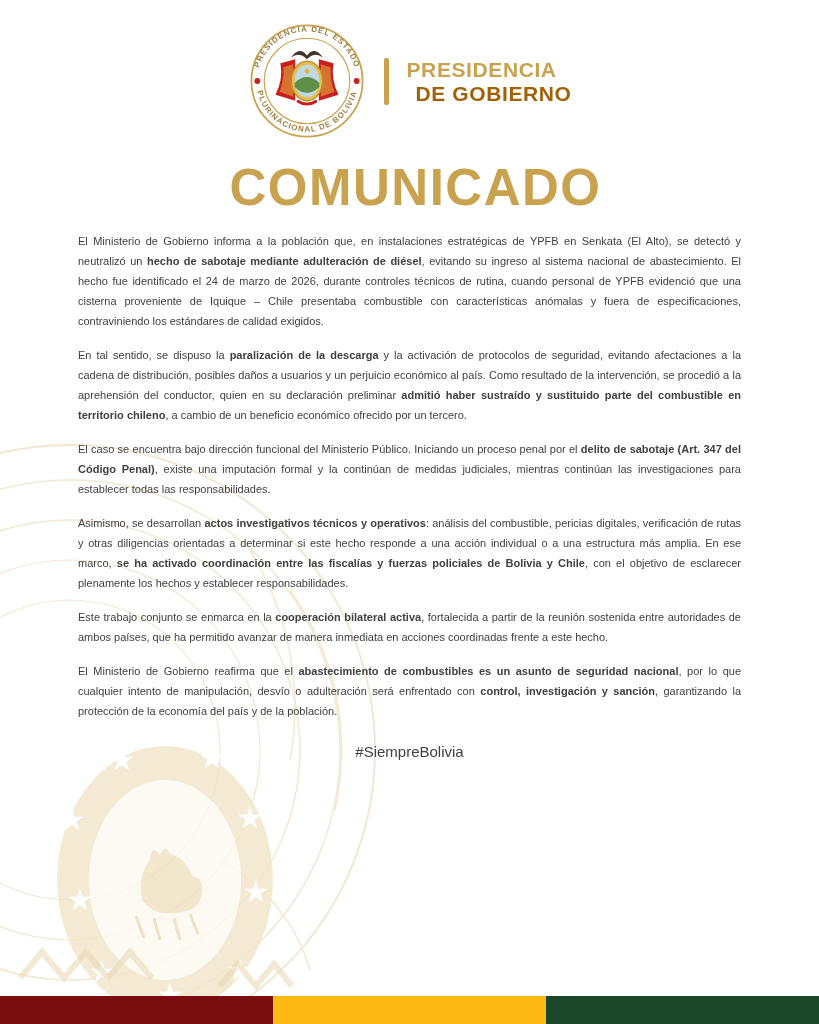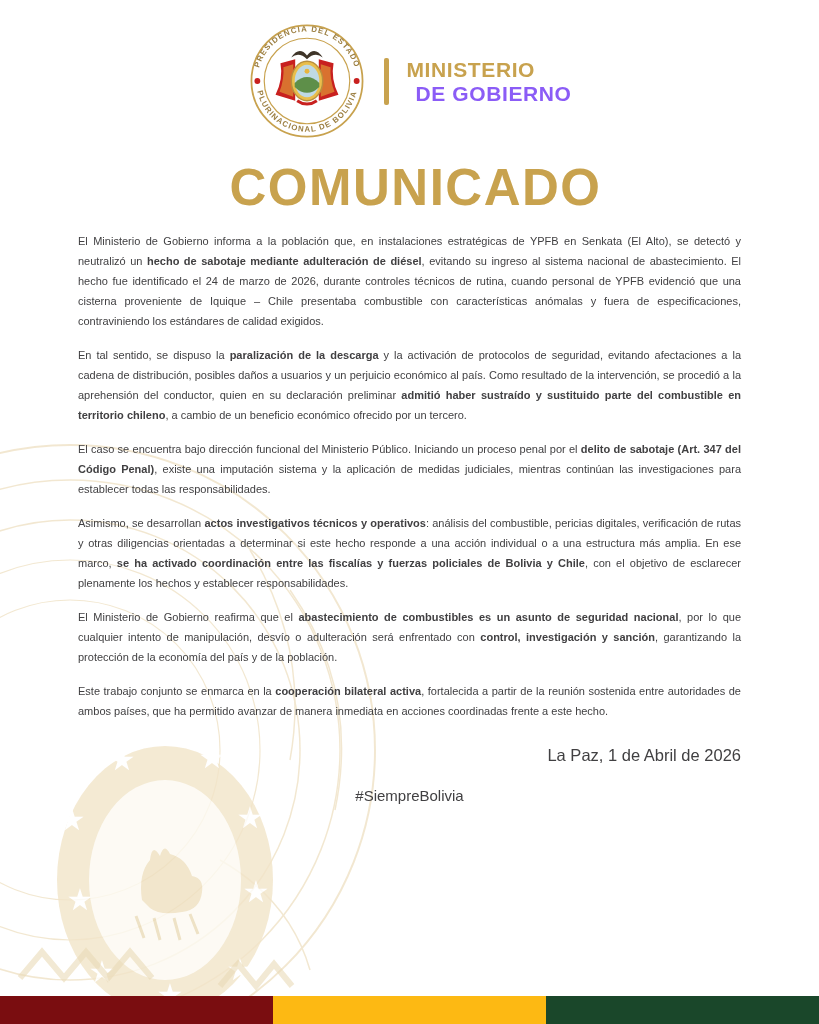--- a/index.html
+++ b/index.html
@@ -28,21 +28,21 @@
   
   .header{
     position:absolute;top:22px;left:0;right:0;z-index:1;
     display:flex;align-items:center;justify-content:center;gap:18px;
   }
   .seal{width:118px;height:118px;flex:0 0 auto;}
   .seal-arc{fill:#9C7F42;font-size:8px;font-weight:bold;letter-spacing:1.1px;}
   .logo-divider{width:5px;height:47px;background:var(--accent-gold);border-radius:2px;}
   .wordmark{line-height:1;}
   .wm-line1{font-size:21px;font-weight:bold;letter-spacing:.6px;color:var(--accent-gold);margin-bottom:3px;}
-  .wm-line2{font-size:21px;font-weight:bold;letter-spacing:.6px;color:#8b5cf6;margin-left:9px;}
+  .wm-line2{font-size:21px;font-weight:bold;letter-spacing:.6px;color:#a16207;margin-left:9px;}
   
   .title{
     position:absolute;top:158px;left:12px;right:0;z-index:1;
     margin:0;text-align:center;
     font-size:51px;font-weight:bold;letter-spacing:1.5px;
     color:var(--accent-gold);
   }
   
   .content{
     position:absolute;top:231px;left:78px;right:78px;z-index:1;
@@ -136,37 +136,36 @@
         <path d="M44,36 Q52,24 60,34 Q68,24 76,36 Q68,30 60,38 Q52,30 44,36 Z" fill="#3E3428"></path>
         <ellipse cx="60" cy="60" rx="16" ry="20" fill="#E9BE4B" stroke="#B98F3E" stroke-width="1.5"></ellipse>
         <ellipse cx="60" cy="60" rx="12.5" ry="16.5" fill="#BFD9E4"></ellipse>
         <path d="M47.5,62 Q60,50 72.5,62 L72.5,66 Q60,78 47.5,66 Z" fill="#5E8F49"></path>
         <circle cx="60" cy="50" r="2.5" fill="#E8B53C"></circle>
         <path d="M50,80 Q60,87 70,80" stroke="#C8201F" stroke-width="3" fill="none"></path>
       </g>
     </svg>
     <div class="logo-divider"></div>
     <div class="wordmark">
-      <div class="wm-line1">MINISTERIO</div>
+      <div class="wm-line1">PRESIDENCIA</div>
       <div class="wm-line2">DE GOBIERNO</div>
     </div>
   </header>
 
   <h1 class="title">COMUNICADO</h1>
 
   <main class="content">
     <div>
         <p><span>El Ministerio de Gobierno informa a la población que, en instalaciones estratégicas de YPFB en Senkata (El Alto), se detectó y neutralizó un </span><b>hecho de sabotaje mediante adulteración de diésel</b><span>, evitando su ingreso al sistema nacional de abastecimiento. El hecho fue identificado el 24 de marzo de 2026, durante controles técnicos de rutina, cuando personal de YPFB evidenció que una cisterna proveniente de Iquique – Chile presentaba combustible con características anómalas y fuera de especificaciones, contraviniendo los estándares de calidad exigidos.</span></p>
         <p><span>En tal sentido, se dispuso la </span><b>paralización de la descarga</b><span> y la activación de protocolos de seguridad, evitando afectaciones a la cadena de distribución, posibles daños a usuarios y un perjuicio económico al país. Como resultado de la intervención, se procedió a la aprehensión del conductor, quien en su declaración preliminar </span><b>admitió haber sustraído y sustituido parte del combustible en territorio chileno</b><span>, a cambio de un beneficio económico ofrecido por un tercero.</span></p>
-        <p><span>El caso se encuentra bajo dirección funcional del Ministerio Público. Iniciando un proceso penal por el </span><b>delito de sabotaje (Art. 347 del Código Penal)</b><span>, existe una imputación sistema y la aplicación de medidas judiciales, mientras continúan las investigaciones para establecer todas las responsabilidades.</span></p>
+        <p><span>El caso se encuentra bajo dirección funcional del Ministerio Público. Iniciando un proceso penal por el </span><b>delito de sabotaje (Art. 347 del Código Penal)</b><span>, existe una imputación formal y la continúan de medidas judiciales, mientras continúan las investigaciones para establecer todas las responsabilidades.</span></p>
         <p><span>Asimismo, se desarrollan </span><b>actos investigativos técnicos y operativos</b><span>: análisis del combustible, pericias digitales, verificación de rutas y otras diligencias orientadas a determinar si este hecho responde a una acción individual o a una estructura más amplia. En ese marco, </span><b>se ha activado coordinación entre las fiscalías y fuerzas policiales de Bolivia y Chile</b><span>, con el objetivo de esclarecer plenamente los hechos y establecer responsabilidades.</span></p>
+        <p><span>Este trabajo conjunto se enmarca en la </span><b>cooperación bilateral activa</b><span>, fortalecida a partir de la reunión sostenida entre autoridades de ambos países, que ha permitido avanzar de manera inmediata en acciones coordinadas frente a este hecho.</span></p>
         <p><span>El Ministerio de Gobierno reafirma que el </span><b>abastecimiento de combustibles es un asunto de seguridad nacional</b><span>, por lo que cualquier intento de manipulación, desvío o adulteración será enfrentado con </span><b>control, investigación y sanción</b><span>, garantizando la protección de la economía del país y de la población.</span></p>
-        <p><span>Este trabajo conjunto se enmarca en la </span><b>cooperación bilateral activa</b><span>, fortalecida a partir de la reunión sostenida entre autoridades de ambos países, que ha permitido avanzar de manera inmediata en acciones coordinadas frente a este hecho.</span></p>
       </div>
-    <div class="dateline">La Paz, 1 de Abril de 2026</div>
     <div class="hashtag">#SiempreBolivia</div>
   </main>
 
   <footer class="stripe">
     <div class="s-red"></div>
     <div class="s-yellow"></div>
     <div class="s-green"></div>
   </footer>
 
 </div>

